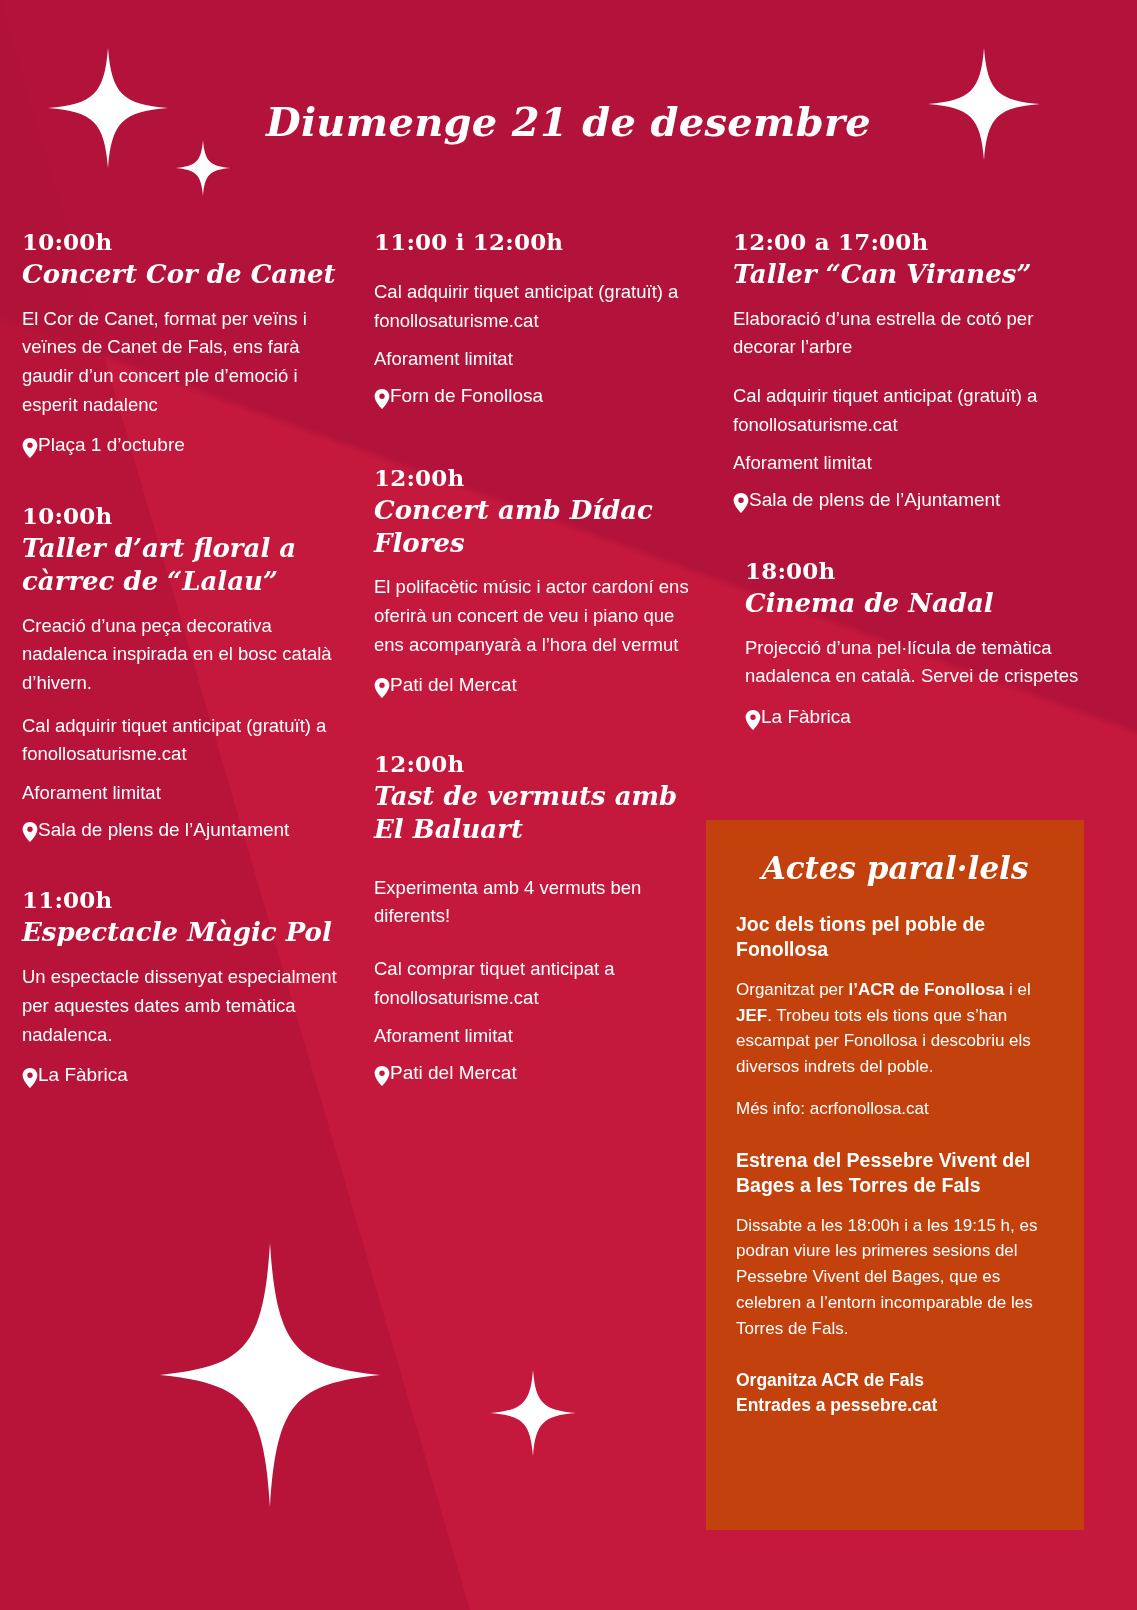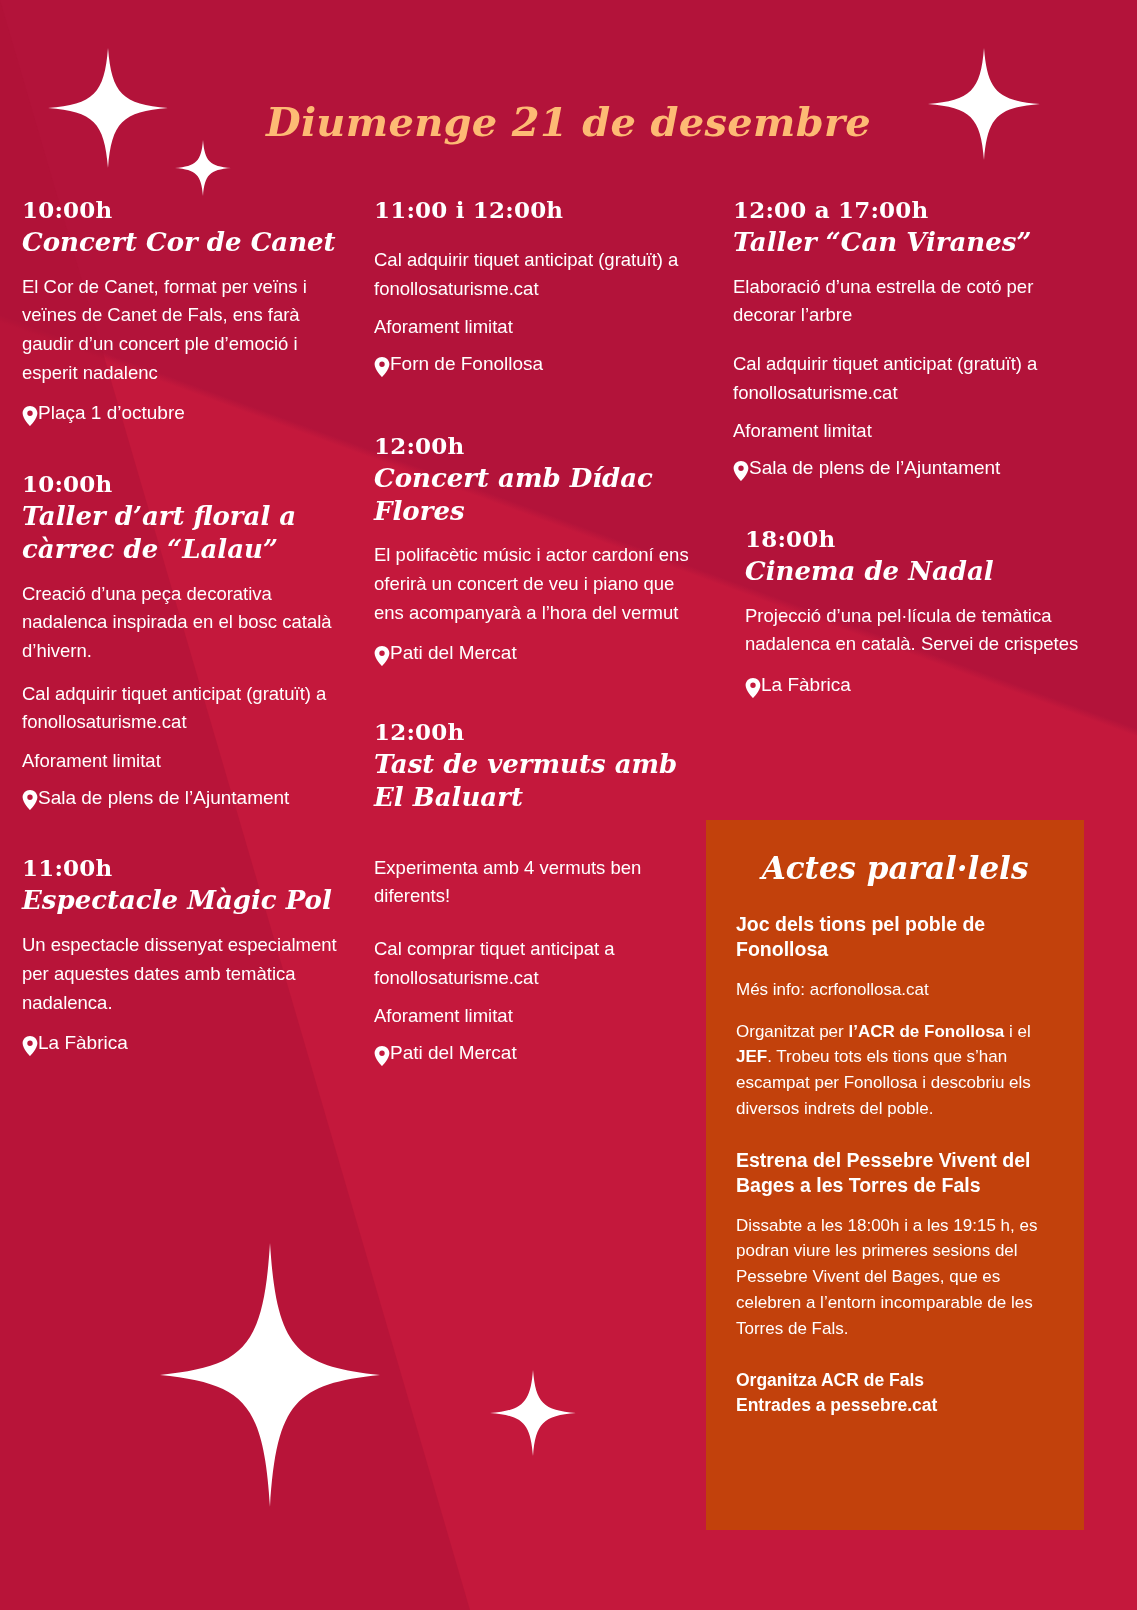--- a/index.html
+++ b/index.html
@@ -52,28 +52,28 @@
     position: absolute;
     top: 98px;
     left: 0;
     width: 1137px;
     text-align: center;
     font-family: "DejaVu Serif", serif;
     font-style: italic;
     font-weight: bold;
     font-size: 40px;
     letter-spacing: 0.3px;
-    color: #fdba74;
+    color: #ffffff;
     z-index: 4;
   }
 
   
   .col {
     position: absolute;
-    top: 196px;
+    top: 228px;
     z-index: 4;
   }
   .col1 { left: 22px; width: 318px; }
   .col2 { left: 374px; width: 330px; }
   .col3 { left: 733px; width: 350px; }
 
   .event { margin-bottom: 30px; }
   .ev-time {
     font-family: "DejaVu Serif", serif;
     font-weight: bold;
@@ -266,21 +266,21 @@
               <path d="M8 0C3.9 0 .6 3.2.6 7.2.6 12.6 8 20 8 20s7.4-7.4 7.4-12.8C15.4 3.2 12.1 0 8 0zm0 9.9a2.7 2.7 0 110-5.4 2.7 2.7 0 010 5.4z" fill="#ffffff"></path>
             </svg>
         </span>
         <span>Pati del Mercat</span>
       </div>
     </div>
 
     <div class="event" style="margin-top:52px;">
       <div class="ev-time">12:00h</div>
       <div class="ev-title">Tast de vermuts amb El Baluart</div>
-      <div class="ev-desc" style="margin-top:40px;">Experimenta amb 4 vermuts ben diferents!</div>
+      <div class="ev-desc" style="margin-top:28px;">Experimenta amb 4 vermuts ben diferents!</div>
       <div class="ev-note" style="margin-top:24px;">Cal comprar tiquet anticipat a fonollosaturisme.cat</div>
       <div class="ev-note">Aforament limitat</div>
       <div class="ev-place">
         <span class="pin">
           <svg width="16" height="20" viewBox="0 0 16 20">
               <path d="M8 0C3.9 0 .6 3.2.6 7.2.6 12.6 8 20 8 20s7.4-7.4 7.4-12.8C15.4 3.2 12.1 0 8 0zm0 9.9a2.7 2.7 0 110-5.4 2.7 2.7 0 010 5.4z" fill="#ffffff"></path>
             </svg>
         </span>
         <span>Pati del Mercat</span>
       </div>
@@ -320,24 +320,24 @@
       </div>
     </div>
 
   </div>
 
   <div class="panel">
     <div class="panel-title">Actes paral·lels</div>
 
     <div>
       <div class="panel-h">Joc dels tions pel poble de Fonollosa</div>
-      <div class="panel-p">Més info: acrfonollosa.cat</div>
       <div class="panel-p">
         <span>Organitzat per </span><b>l’ACR de Fonollosa</b><span> i el </span><b>JEF</b><span>. Trobeu tots els tions que s’han escampat per Fonollosa i descobriu els diversos indrets del poble.</span>
       </div>
+      <div class="panel-p">Més info: acrfonollosa.cat</div>
     </div>
 
     <div class="sp-gap"></div>
 
     <div>
       <div class="panel-h">Estrena del Pessebre Vivent del Bages a les Torres de Fals</div>
       <div class="panel-p">Dissabte a les 18:00h i a les 19:15 h, es podran viure les primeres sesions del Pessebre Vivent del Bages, que es celebren a l’entorn incomparable de les Torres de Fals.</div>
     </div>
 
     <div class="sp-gap"></div>

